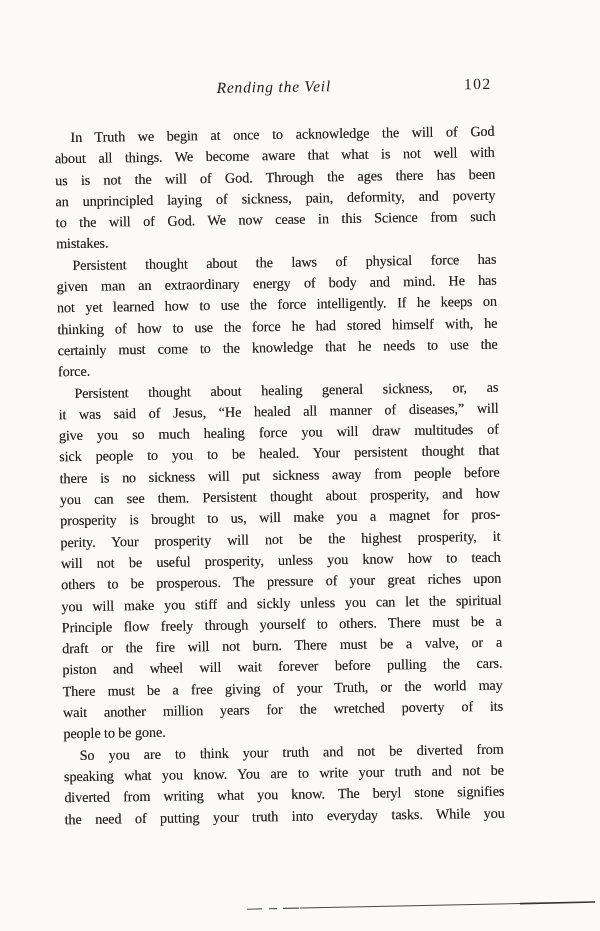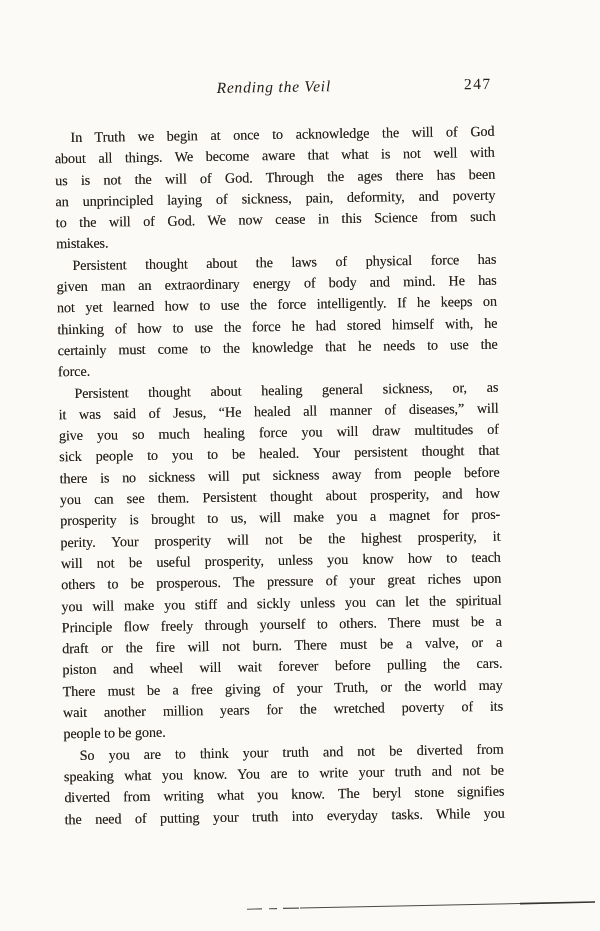--- a/index.html
+++ b/index.html
@@ -72,21 +72,21 @@
 </style>
 </head>
 <body>
 
 <div class="page">
 
   <div class="content">
 
     <div class="header">
       <span class="title">Rending the Veil</span>
-      <span class="pagenum">247</span>
+      <span class="pagenum">102</span>
     </div>
 
     <div class="body-text">
         <div class="line indent">In Truth we begin at once to acknowledge the will of God</div>
         <div class="line">about all things.  We become aware that what is not well with</div>
         <div class="line">us is not the will of God.  Through the ages there has been</div>
         <div class="line">an unprincipled laying of sickness, pain, deformity, and poverty</div>
         <div class="line">to the will of God.  We now cease in this Science from such</div>
         <div class="line last">mistakes.</div>
         <div class="line indent">Persistent thought about the laws of physical force has</div>

